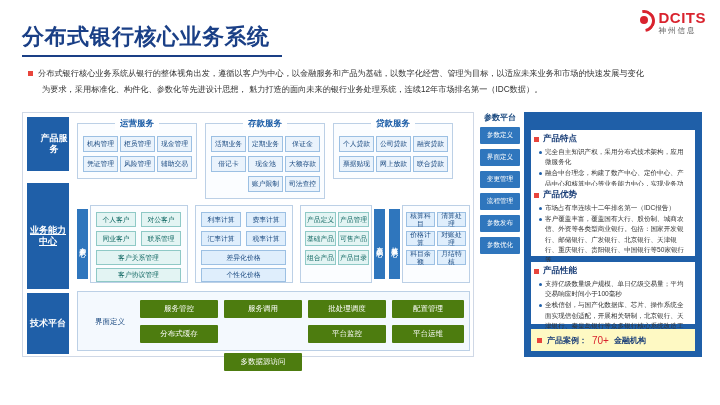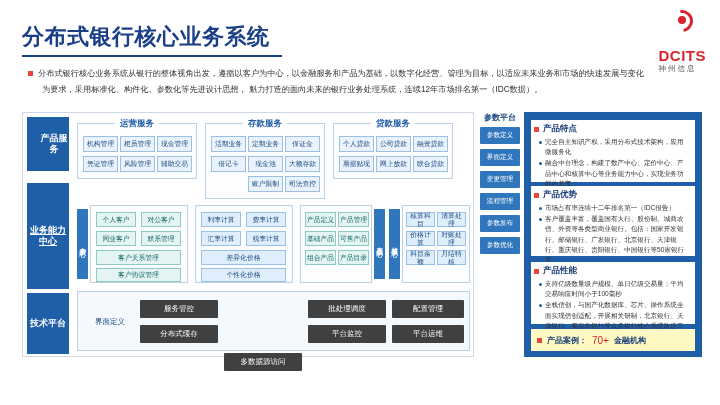--- a/index.html
+++ b/index.html
@@ -8,21 +8,21 @@
     font-family:"Liberation Sans", sans-serif;
     background:#ffffff;
     overflow:hidden;
     position:relative;
   }
   .page { position:relative; width:720px; height:405px; }
 
   
   .logo {
     position:absolute; right:14px; top:10px;
-    display:flex; align-items:center; gap:16px;flex-direction:column;
+    display:flex; align-items:flex-start; gap:4px;
   }
   .logo-mark { width:22px; height:22px; position:relative; }
   .logo-mark .arc {
     position:absolute; inset:0;
     border:3px solid #d9232e; border-radius:50%;
     border-left-color:transparent; border-bottom-color:transparent;
     transform:rotate(35deg);
   }
   .logo-mark .dot {
     position:absolute; left:7px; top:6px; width:8px; height:8px;
@@ -92,21 +92,21 @@
   .vmini {
     position:absolute; background:#2f76bd; color:#fff;
     font-size:6.5px; font-weight:bold;
     display:flex; align-items:center; justify-content:center;
     writing-mode:vertical-rl; text-orientation:upright; letter-spacing:1px;
     line-height:1;
   }
 
   
   .plat-cell {
-    position:absolute; background:#404040; color:#fff; font-size:7.5px;
+    position:absolute; background:#4d7c0f; color:#fff; font-size:7.5px;
     display:flex; align-items:center; justify-content:center;
     border-radius:1px;
   }
   .plat-label {
     position:absolute; font-size:7.5px; color:#1b4a80;
     display:flex; align-items:center; justify-content:center; text-align:center;
     line-height:1.2;
   }
 
   
@@ -245,20 +245,21 @@
       <div class="cell blue2" style="left:34px; top:6px;  width:29px; height:15px;">清算处理</div>
       <div class="cell blue2" style="left:3px;  top:25px; width:29px; height:15px;">价格计算</div>
       <div class="cell blue2" style="left:34px; top:25px; width:29px; height:15px;">对账处理</div>
       <div class="cell blue2" style="left:3px;  top:44px; width:29px; height:15px;">科目余额</div>
       <div class="cell blue2" style="left:34px; top:44px; width:29px; height:15px;">月结特核</div>
     </div>
 
     <div class="grp" style="left:54px; top:178px; width:393px; height:60px; background:#f4f9fe;">
       <div class="plat-label" style="left:6px;  top:18px; width:52px; height:22px;">界面定义</div>
       <div class="plat-cell" style="left:62px;  top:8px;  width:78px; height:18px;">服务管控</div>
+      <div class="plat-cell" style="left:146px; top:8px;  width:78px; height:18px;">服务调用</div>
       <div class="plat-cell" style="left:230px; top:8px;  width:78px; height:18px;">批处理调度</div>
       <div class="plat-cell" style="left:314px; top:8px;  width:72px; height:18px;font-family:Liberation Serif, serif;">配置管理</div>
       <div class="plat-cell" style="left:62px;  top:33px; width:78px; height:18px;">分布式缓存</div>
       <div class="plat-cell" style="left:146px; top:33px; width:78px; height:18px;margin-top:28px;">多数据源访问</div>
       <div class="plat-cell" style="left:230px; top:33px; width:78px; height:18px;">平台监控</div>
       <div class="plat-cell" style="left:314px; top:33px; width:72px; height:18px;">平台运维</div>
     </div>
   </div>
 
   <div class="param-col">
@@ -266,21 +267,21 @@
     <div class="param-cell">参数定义</div>
     <div class="param-cell">界面定义</div>
     <div class="param-cell">变更管理</div>
     <div class="param-cell">流程管理</div>
     <div class="param-cell">参数发布</div>
     <div class="param-cell">参数优化</div>
   </div>
 
   <div class="rpanel">
 
-    <div class="rblock" style="top:8px; height:62px;">
+    <div class="rblock" style="top:18px; height:62px;">
       <div class="rhead">
         <span class="sq"></span>
         <span>产品特点</span>
       </div>
       <ul class="rbody">
         <li>完全自主知识产权，采用分布式技术架构，应用微服务化</li>
         <li>融合中台理念，构建了数产中心、定价中心、产品中心和核算中心等业务能力中心，实现业务功能的其享</li>
         <li>不依赖国外软硬件环境，全面满足自主创新要求</li>
       </ul>
     </div>

